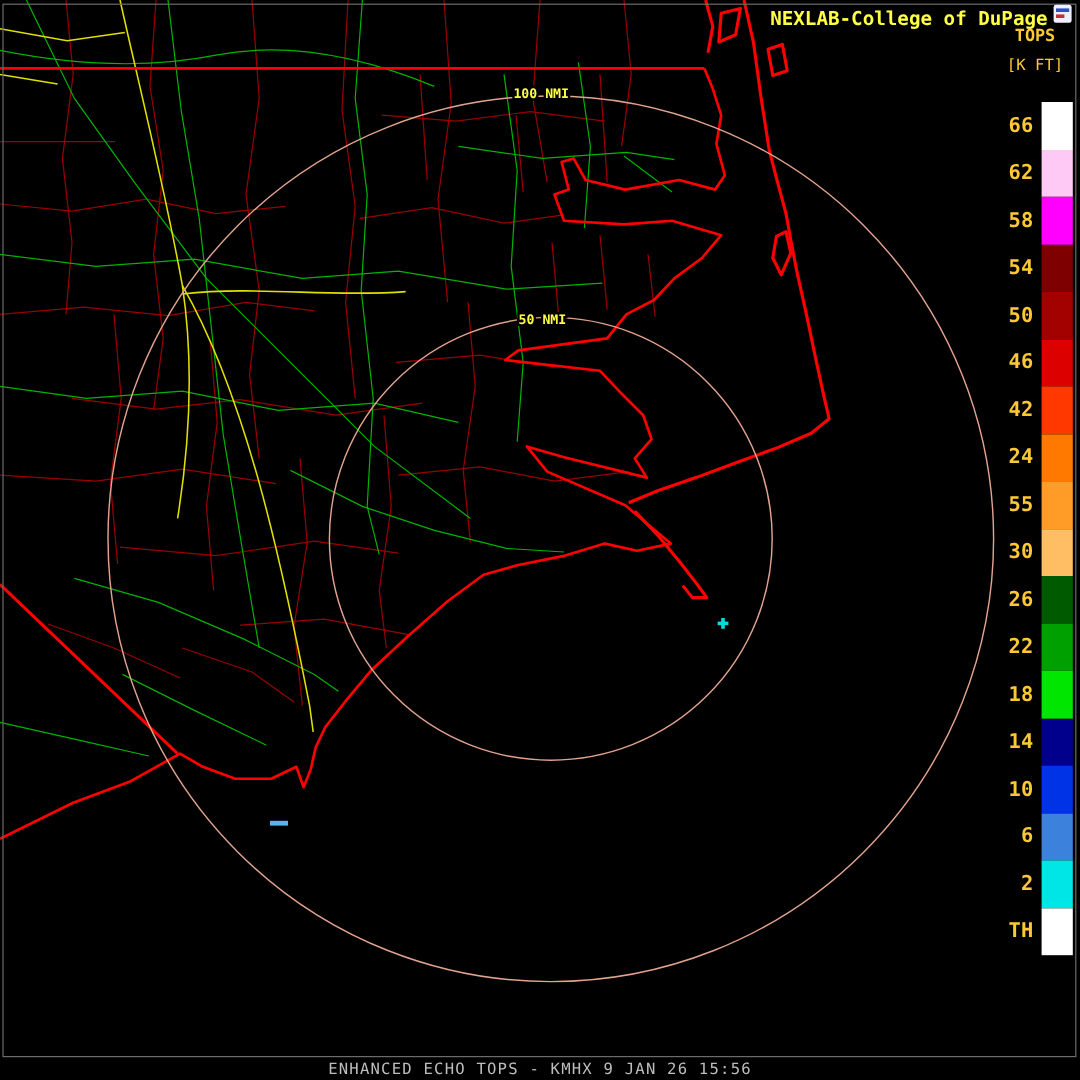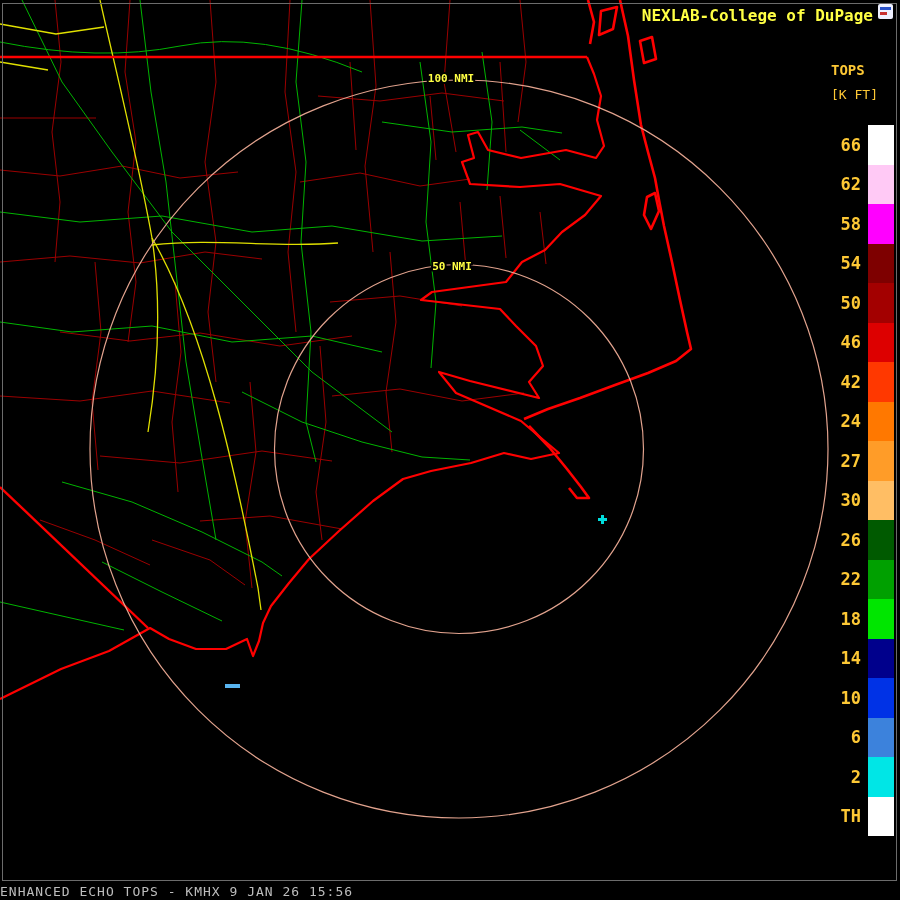--- a/index.html
+++ b/index.html
@@ -34,34 +34,34 @@
   .logo {
     position:absolute; top:4px; right:7px; width:15px; height:15px;
     background:#eef0ff; border-radius:2px; overflow:hidden;
   }
   .logo i { display:block; position:absolute; }
   .logo .b1 { left:2px; top:3px; width:11px; height:3px; background:#2850c8; }
   .logo .b2 { left:2px; top:8px; width:7px;  height:3px; background:#c83030; }
 
   .legend {
     position:absolute; top:22px; right:6px; display:flex;
-    flex-direction:column; align-items:flex-start;margin-top:40px;
+    flex-direction:column; align-items:center;
   }
   .legend-title { color:var(--legend-text); font-size:14px; font-weight:bold; }
   .legend-units { color:var(--legend-text); font-size:13px; font-weight:normal; margin-top:9px; }
   .legend-scale { margin-top:23px; display:flex; flex-direction:column; align-items:flex-end; }
   .legend-row   { display:flex; align-items:center; height:39.5px; }
   .legend-label {
     color:var(--legend-text); font-size:17px; font-weight:bold;
     margin-right:7px; width:30px; text-align:right;
   }
   .legend-swatch { width:26px; height:39.5px; display:block; }
 
   .caption {
-    position:absolute; left:0; right:0; top:884px; text-align:left;
+    position:absolute; left:0; right:0; top:884px; text-align:center;
     color:var(--caption); font-size:13px; letter-spacing:1px; white-space:nowrap;
   }
 </style>
 </head>
 <body>
 
 <svg class="map-svg" width="900" height="882" viewBox="0 0 900 882">
 
   <g class="g-county">
     <path d="M0,118 L96,118"></path>
@@ -201,21 +201,21 @@
       </div>
       <div class="legend-row">
         <span class="legend-label">42</span>
         <span class="legend-swatch" style="background: rgb(255, 56, 0);"></span>
       </div>
       <div class="legend-row">
         <span class="legend-label">24</span>
         <span class="legend-swatch" style="background: rgb(255, 120, 0);"></span>
       </div>
       <div class="legend-row">
-        <span class="legend-label">27</span>
+        <span class="legend-label">55</span>
         <span class="legend-swatch" style="background: rgb(255, 156, 40);"></span>
       </div>
       <div class="legend-row">
         <span class="legend-label">30</span>
         <span class="legend-swatch" style="background: rgb(255, 190, 100);"></span>
       </div>
       <div class="legend-row">
         <span class="legend-label">26</span>
         <span class="legend-swatch" style="background: rgb(0, 90, 0);"></span>
       </div>

